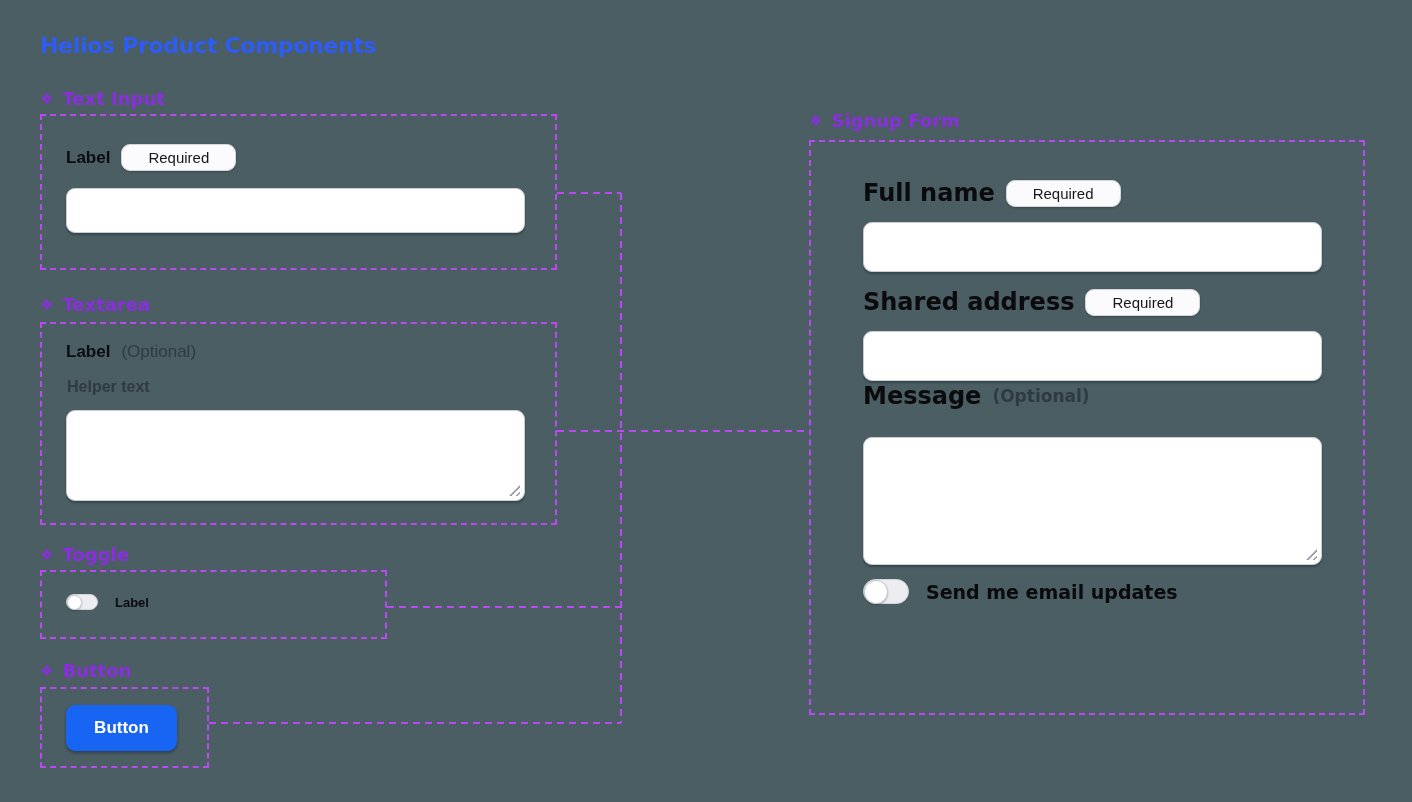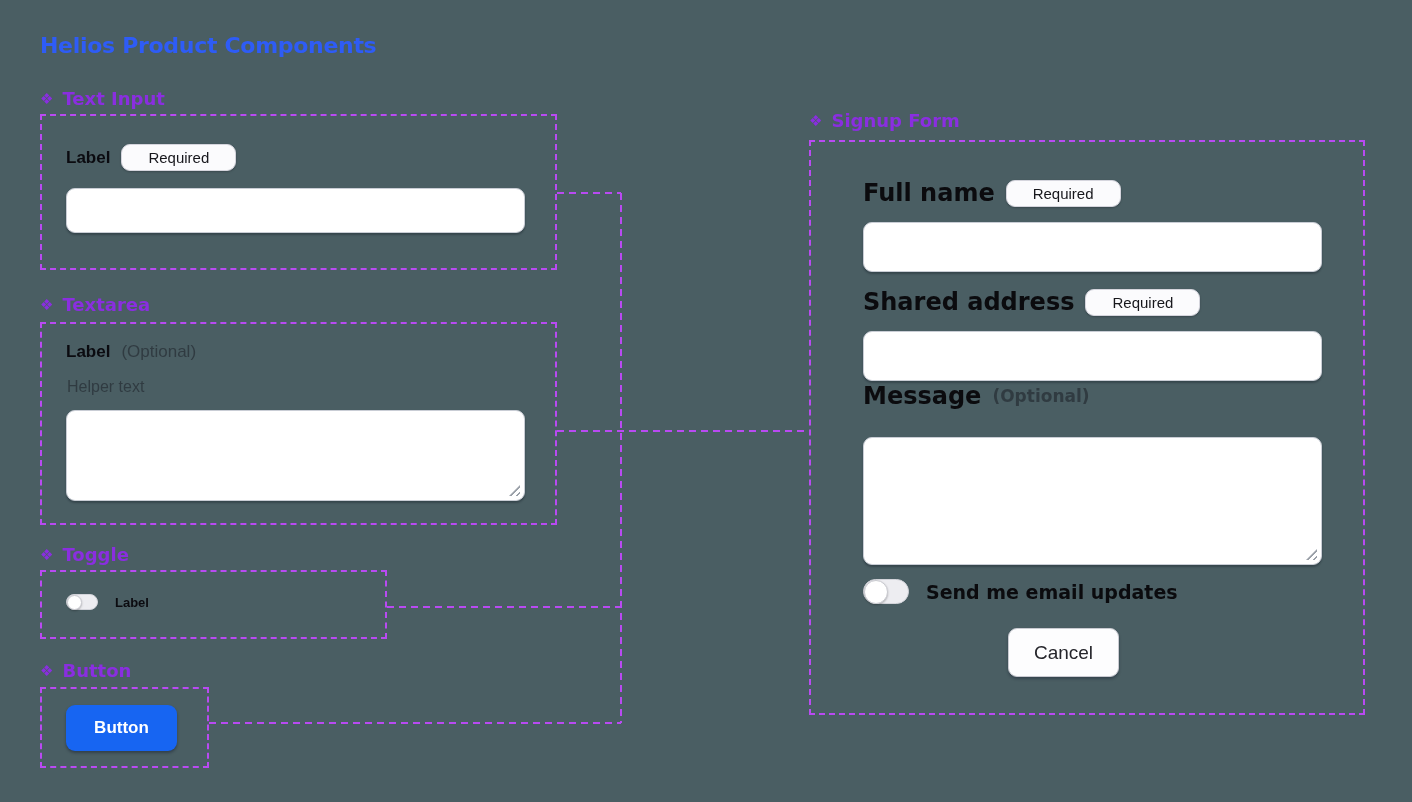--- a/index.html
+++ b/index.html
@@ -127,21 +127,21 @@
 
   <div class="section-header sh-textarea">
     <span class="component-glyph">❖</span>
     <span>Textarea</span>
   </div>
   <div class="frame" id="frame-textarea">
     <div class="label-row" style="left:24px; top:18px;">
       <span class="field-label">Label</span>
       <span class="muted">(Optional)</span>
     </div>
-    <div class="helper-text" style="left:25px; top:54px;">Helper text</div>
+    <div class="helper-text" style="left:25px; top:54px;font-weight:bold;">Helper text</div>
     <div class="area-wrap" style="left:24px; top:86px; width:459px; height:91px;">
       <textarea class="area-field" style=""></textarea>
       <span class="grip"></span>
     </div>
   </div>
 
   <div class="section-header sh-toggle">
     <span class="component-glyph">❖</span>
     <span>Toggle</span>
   </div>
@@ -191,16 +191,15 @@
       <span class="grip"></span>
     </div>
 
     <div class="toggle-row" style="left:52px; top:437px;">
       <span class="toggle large">
         <span class="knob"></span>
       </span>
       <span class="big-label">Send me email updates</span>
     </div>
 
-    <button class="btn btn-secondary" id="cancel-button">Cancel</button>
   </div>
 
 </div>
 
 </body></html>

